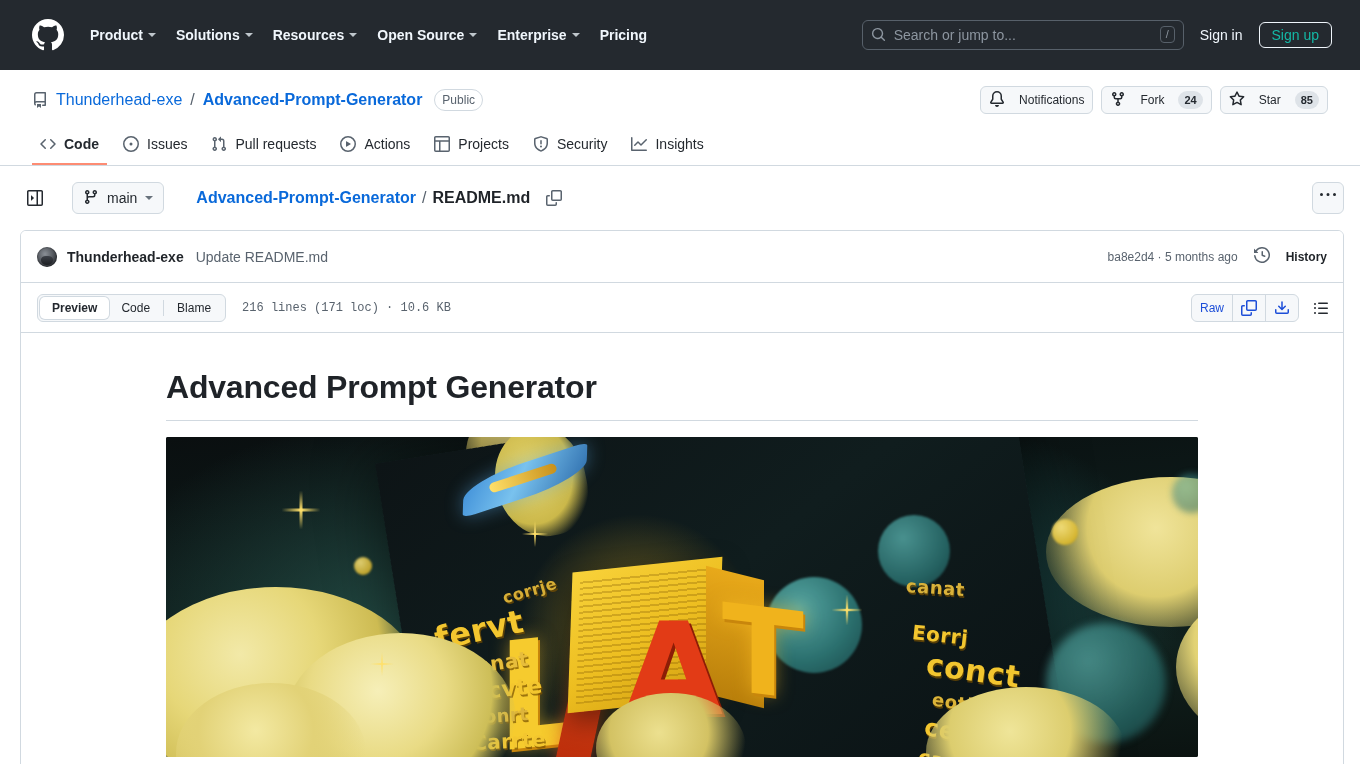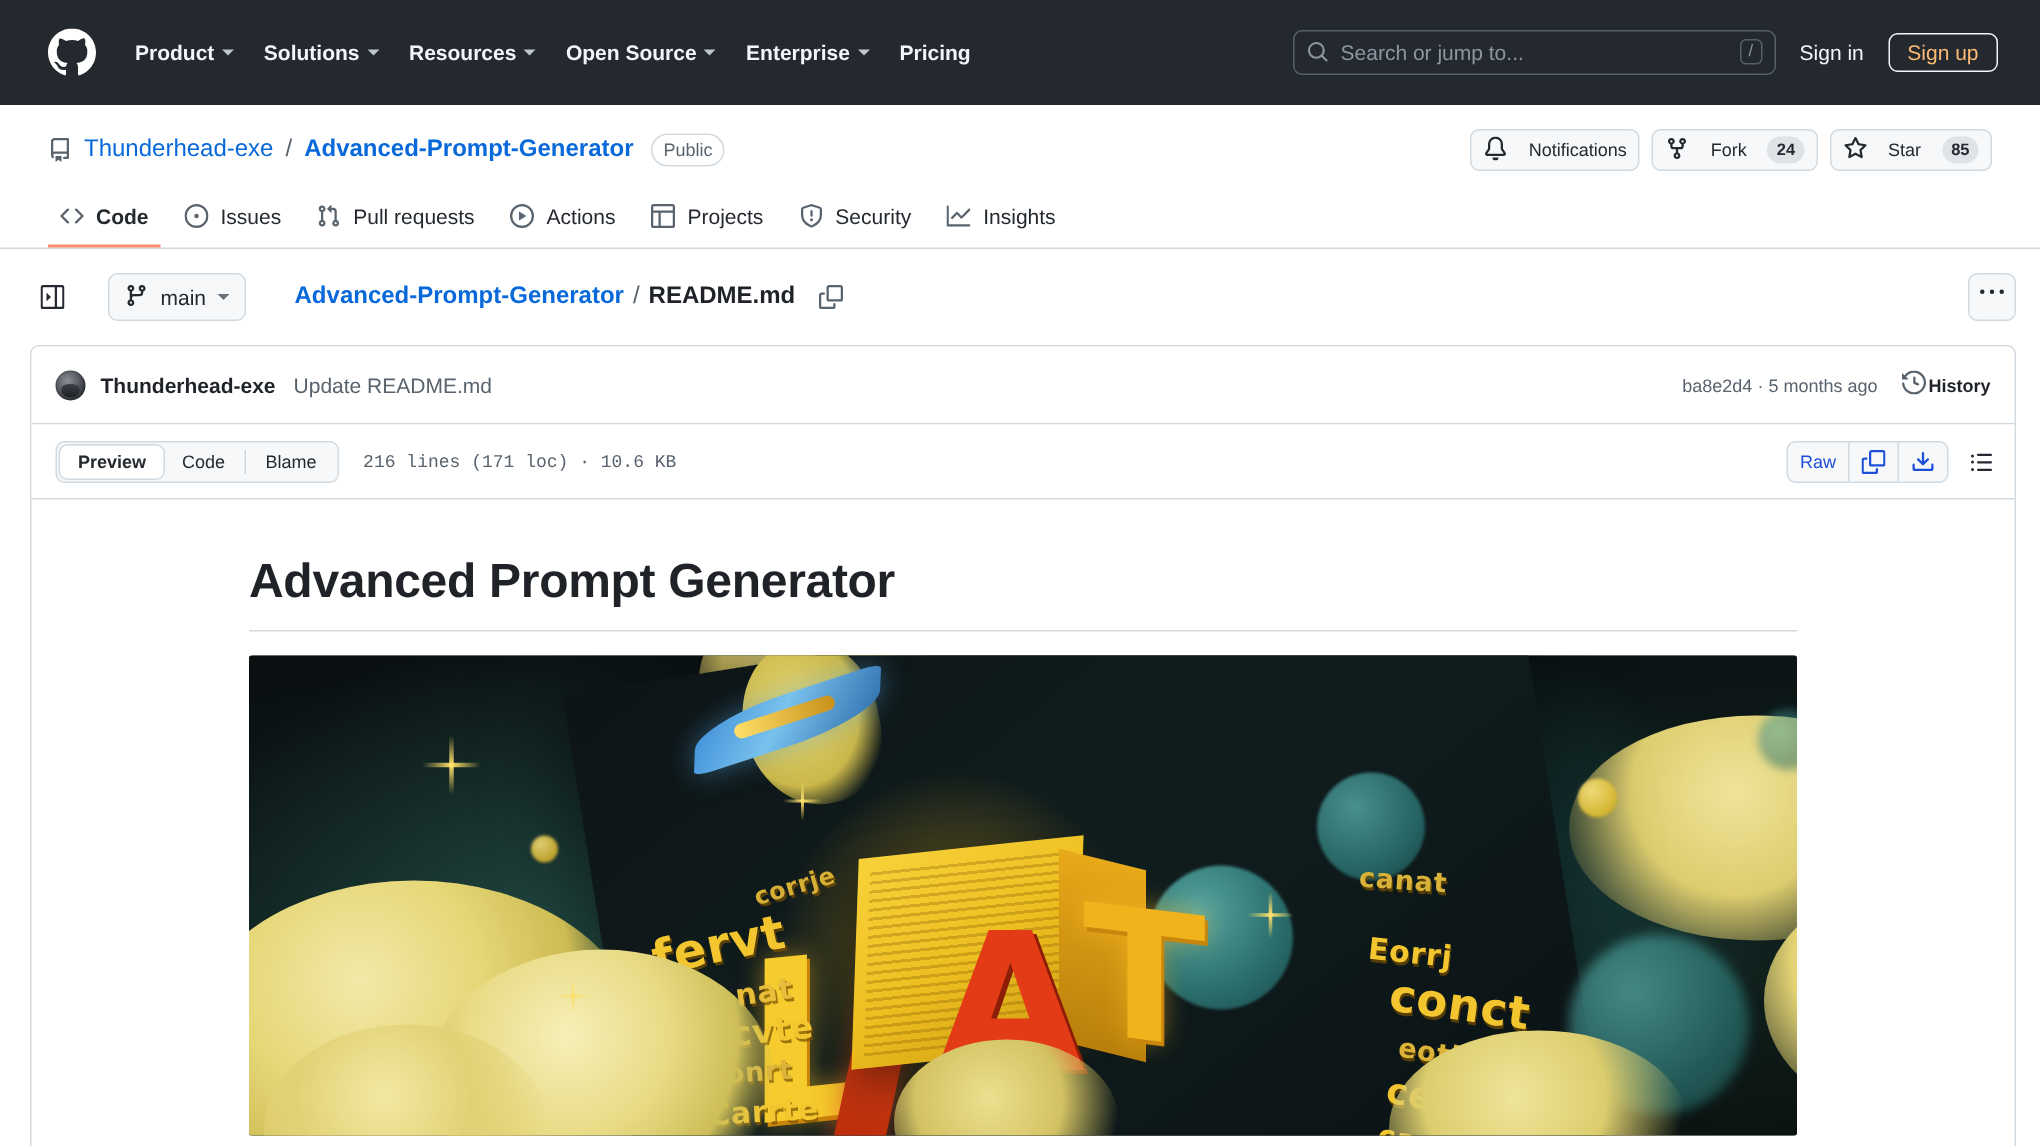--- a/index.html
+++ b/index.html
@@ -47,21 +47,21 @@
   }
   .search-box .s-icon { flex: none; display:flex; }
   .search-ph { color: #8d96a0; font-size: 14px; flex: 1; }
   .slash-key {
     border: 1px solid #57606a; border-radius: 4px;
     color: #8d96a0; font-size: 11px;
     padding: 0px 5px; line-height: 15px;
   }
   .signin-link { color: #f0f6fc; font-size: 14px; cursor: pointer; white-space: nowrap;}
   .signup-btn {
-    color: #fdba74; font-size: 14px;
+    color: #14b8a6; font-size: 14px;
     border: 1px solid #f0f6fc; border-radius: 6px;
     padding: 4px 12px; cursor: pointer; white-space: nowrap;
   }
 
   
   .repo-header {
     padding: 16px 32px 0 32px;
     background: #ffffff;
     border-bottom: 1px solid #d1d9e0;
   }
@@ -177,21 +177,21 @@
     content:""; position:absolute; left:4px; top:9px; width:12px; height:9px;
     border-radius: 40% 40% 50% 50%;
     background: linear-gradient(180deg,#3d4148,#1d1f23);
   }
   .commit-author { font-size: 14px; font-weight: 600; color: #1f2328; cursor: pointer; }
   .commit-msg { font-size: 14px; color: #59636e; margin-left: 12px; cursor: pointer; }
   .commit-right { margin-left: auto; display: flex; align-items: center; gap: 16px; }
   .commit-meta { font-size: 12px; color: #59636e; }
   .commit-sha { cursor: pointer; }
   .history-link {
-    display: flex; align-items: center; gap: 2px;
+    display: flex; align-items: center; gap: 16px;
     font-size: 12px; font-weight: 600; color: #1f2328; cursor: pointer;
   }
 
   .file-toolbar {
     display: flex; align-items: center;
     padding: 8px 8px 8px 16px;
     height: 50px;
     border-bottom: 1px solid #d1d9e0;
     background: #ffffff;
   }

